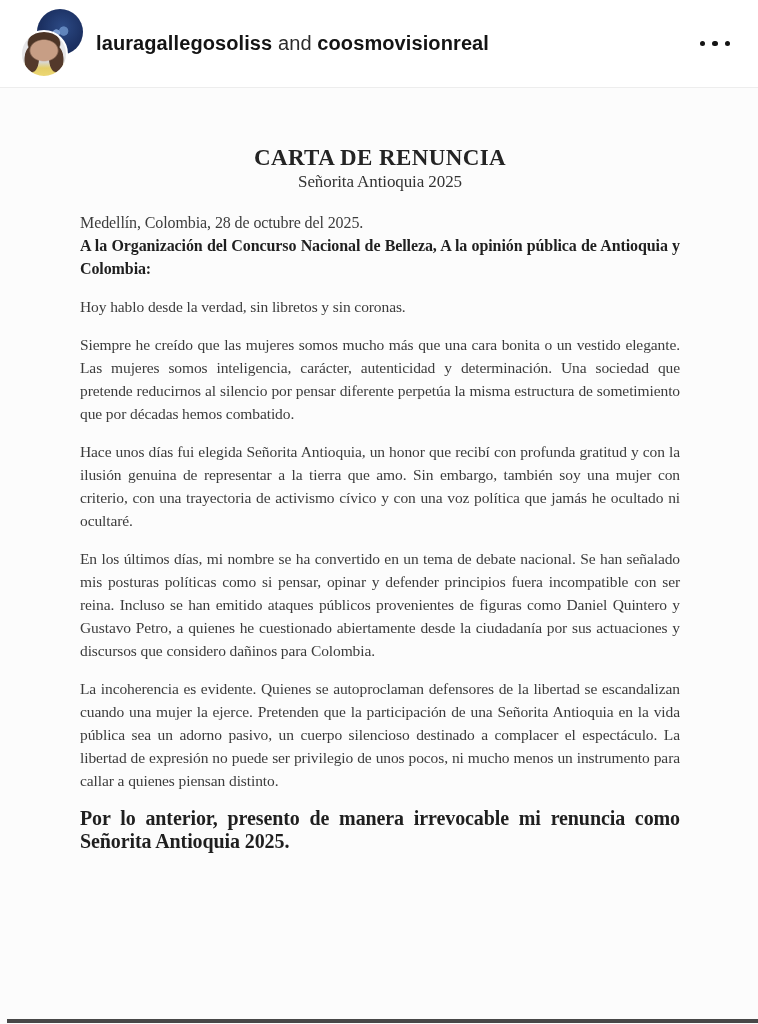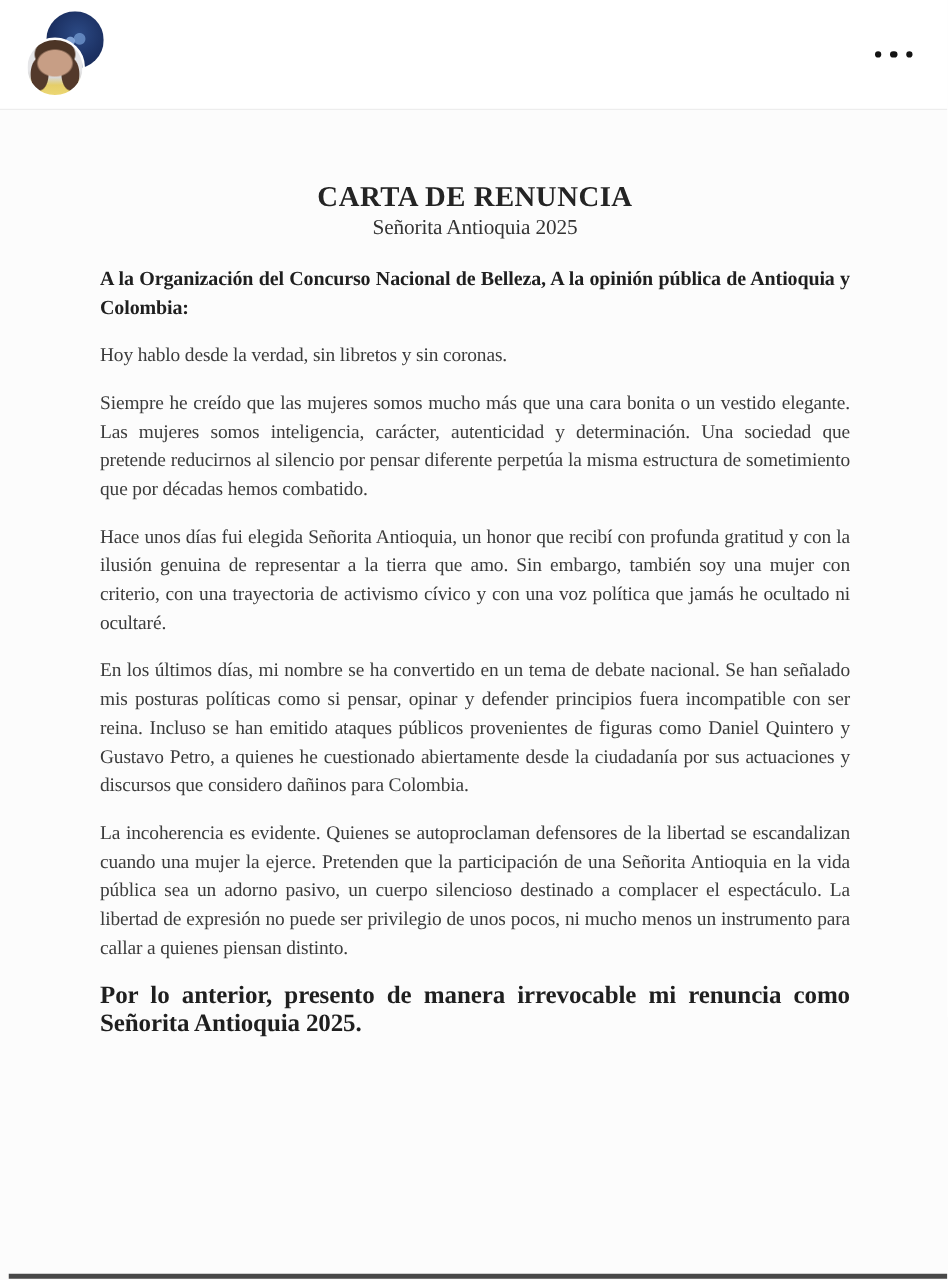--- a/index.html
+++ b/index.html
@@ -110,21 +110,21 @@
     text-align: center;
     font-size: 17px;
     line-height: 24px;
     color: #333333;
   }
   .letter .dateline {
     margin-top: 17px;
     font-size: 16px;
   }
   .letter .salutation {
-    margin-top: 18px;
+    margin-top: 0;
     font-weight: 700;
     color: var(--bold-text);
     text-align: justify;
     font-size: 16px;
     line-height: 23px;
   }
   .letter .body-p {
     margin-top: 15px;
     text-align: justify;
   }
@@ -147,30 +147,36 @@
 </head>
 <body>
 
 <div class="post">
 
   <header class="post-header">
     <div class="avatar-group">
       <span class="avatar-secondary"></span>
       <span class="avatar-photo"></span>
     </div>
+    <div class="header-title">
+      <span class="u">lauragallegosoliss</span>
+      <span class="conj">and</span>
+      <span class="u">coosmovisionreal</span>
+    </div>
     <button class="menu-btn" aria-label="More options">
       <span class="dot"></span>
       <span class="dot"></span>
       <span class="dot"></span>
     </button>
   </header>
 
   <div class="letter">
     <h1>CARTA DE RENUNCIA</h1>
     <div class="subtitle">Señorita Antioquia 2025</div>
+    <p class="dateline">Medellín, Colombia, 28 de octubre del 2025.</p>
     <p class="salutation">A la Organización del Concurso Nacional de Belleza, A la opinión pública de Antioquia y Colombia:</p>
     <div>
         <p class="body-p">Hoy hablo desde la verdad, sin libretos y sin coronas.</p>
         <p class="body-p">Siempre he creído que las mujeres somos mucho más que una cara bonita o un vestido elegante. Las mujeres somos inteligencia, carácter, autenticidad y determinación. Una sociedad que pretende reducirnos al silencio por pensar diferente perpetúa la misma estructura de sometimiento que por décadas hemos combatido.</p>
         <p class="body-p">Hace unos días fui elegida Señorita Antioquia, un honor que recibí con profunda gratitud y con la ilusión genuina de representar a la tierra que amo. Sin embargo, también soy una mujer con criterio, con una trayectoria de activismo cívico y con una voz política que jamás he ocultado ni ocultaré.</p>
         <p class="body-p">En los últimos días, mi nombre se ha convertido en un tema de debate nacional. Se han señalado mis posturas políticas como si pensar, opinar y defender principios fuera incompatible con ser reina. Incluso se han emitido ataques públicos provenientes de figuras como Daniel Quintero y Gustavo Petro, a quienes he cuestionado abiertamente desde la ciudadanía por sus actuaciones y discursos que considero dañinos para Colombia.</p>
         <p class="body-p">La incoherencia es evidente. Quienes se autoproclaman defensores de la libertad se escandalizan cuando una mujer la ejerce. Pretenden que la participación de una Señorita Antioquia en la vida pública sea un adorno pasivo, un cuerpo silencioso destinado a complacer el espectáculo. La libertad de expresión no puede ser privilegio de unos pocos, ni mucho menos un instrumento para callar a quienes piensan distinto.</p>
       </div>
     <p class="closing">Por lo anterior, presento de manera irrevocable mi renuncia como Señorita Antioquia 2025.</p>
   </div>

